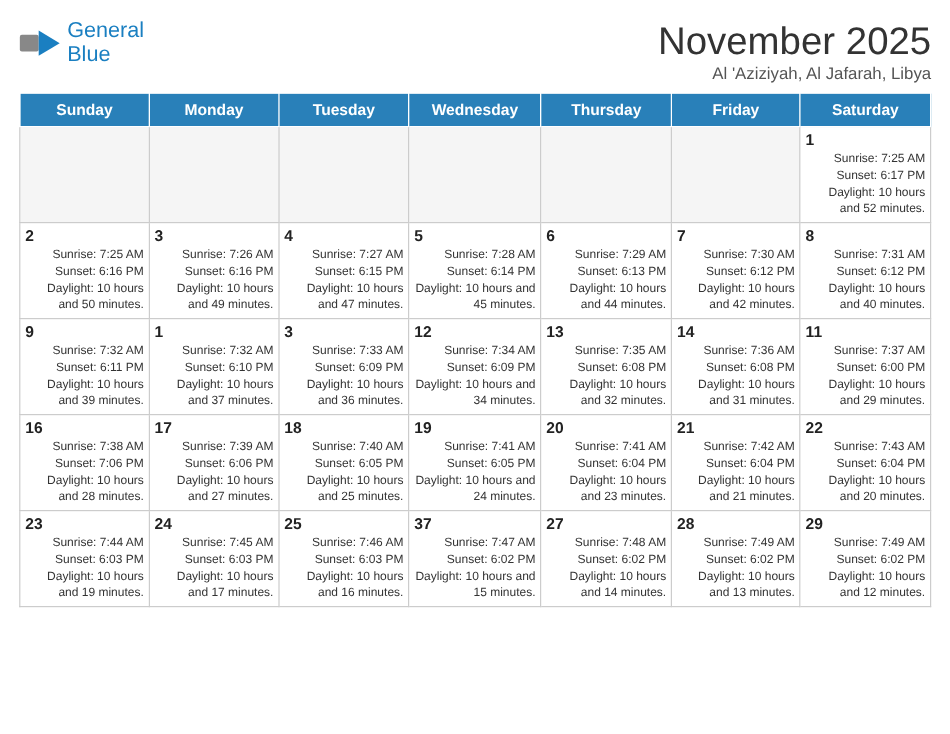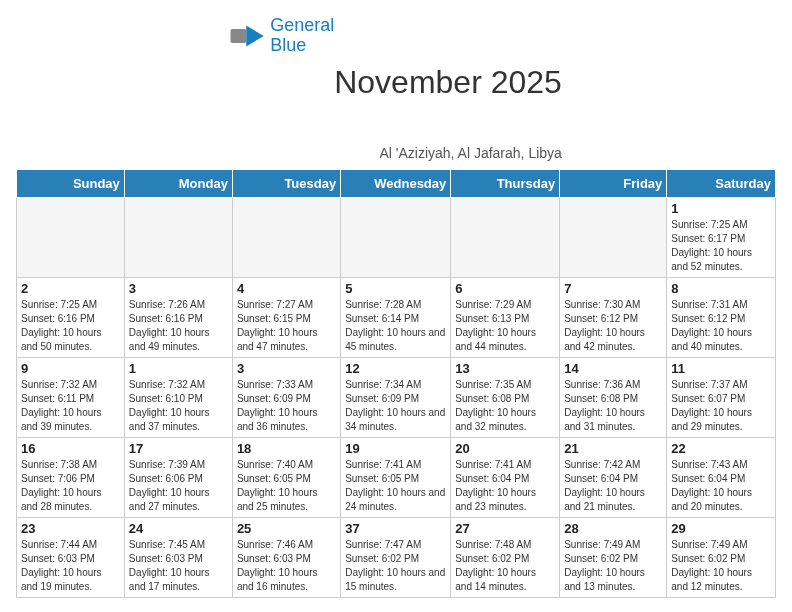--- a/index.html
+++ b/index.html
@@ -5,21 +5,21 @@
     * { box-sizing: border-box; margin: 0; padding: 0; }
     body {
       font-family: Arial, sans-serif;
       background: #fff;
       width: 792px;
       min-height: 612px;
       padding: 16px;
     }
     .header {
       display: flex;
-      justify-content: center;
+      justify-content: space-between;
       align-items: flex-start;
       margin-bottom: 8px;
     }
     .logo {
       display: flex;
       align-items: center;
       gap: 4px;
     }
     .logo-text {
       font-size: 18px;
@@ -31,37 +31,35 @@
       width: 36px;
       height: 28px;
     }
     .title-block {
       text-align: right;
     }
     .month-title {
       font-size: 32px;
       color: #333;
       font-weight: normal;
-      margin-top: 48px;
     }
     .location {
       font-size: 14px;
       color: #555;
-      margin-top: 44px;
     }
     .calendar {
       width: 100%;
       border-collapse: collapse;
       font-size: 10.5px;
     }
     .calendar thead tr th {
       background: #2980b9;
       color: #fff;
       padding: 6px 4px;
-      text-align: right;
+      text-align: center;
       font-size: 13px;
       font-weight: bold;
       border: 1px solid #fff;
     }
     .calendar tbody tr td {
       border: 1px solid #ccc;
       vertical-align: top;
       padding: 3px 4px;
       width: 113px;
       min-height: 70px;
@@ -74,20 +72,21 @@
       font-size: 13px;
       font-weight: bold;
       color: #222;
       display: block;
       margin-bottom: 2px;
     }
     .day-info {
       color: #333;
       font-size: 10px;
       line-height: 1.4;
+      text-align: right;
     }
     .last-row td {
       border-bottom: 1px solid #ccc;
     }
   </style>
 </head>
 <body>
 
 <div class="header">
   <div class="logo">
@@ -210,21 +209,21 @@
         </td>
         <td>
           <span class="day-num">14</span>
           <div class="day-info">Sunrise: 7:36 AM
 Sunset: 6:08 PM
 Daylight: 10 hours and 31 minutes.</div>
         </td>
         <td>
           <span class="day-num">11</span>
           <div class="day-info">Sunrise: 7:37 AM
-Sunset: 6:07 PM
+Sunset: 6:00 PM
 Daylight: 10 hours and 29 minutes.</div>
         </td>
       </tr>
       <tr>
         <td>
           <span class="day-num">16</span>
           <div class="day-info">Sunrise: 7:38 AM
 Sunset: 7:06 PM
 Daylight: 10 hours and 28 minutes.</div>
         </td>

